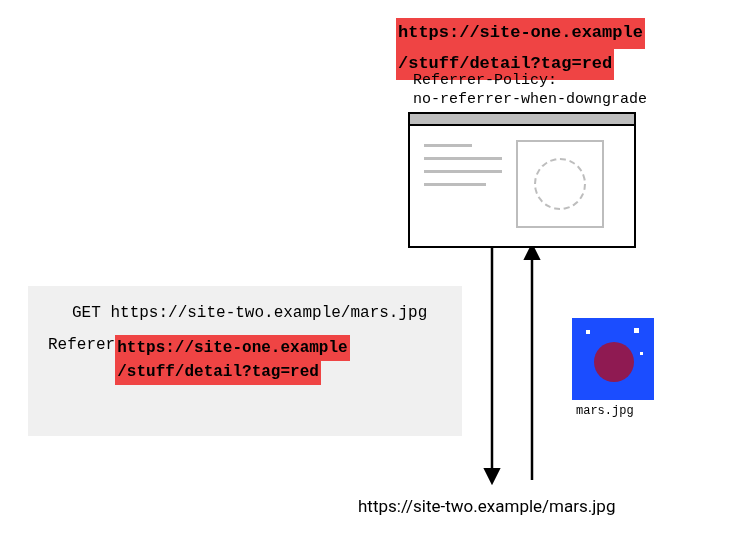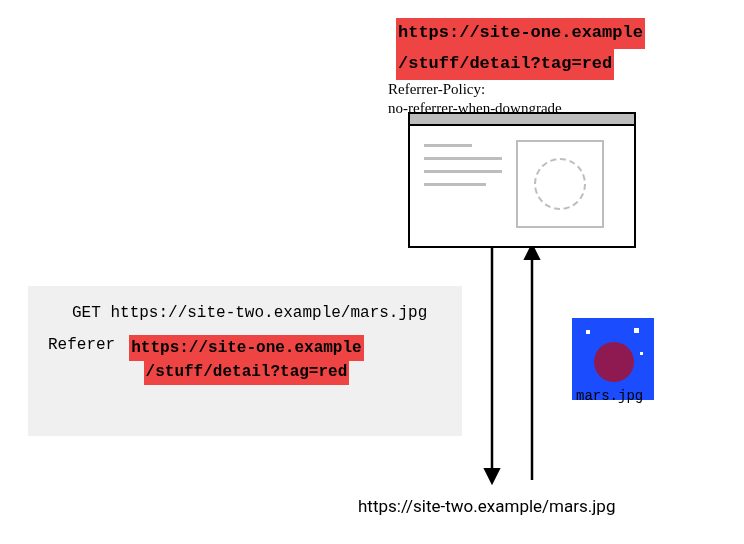--- a/index.html
+++ b/index.html
@@ -23,26 +23,25 @@
     position: absolute;
     top: 18px;
     left: 396px;
     font-size: 17px;
     line-height: 1.35;
   }
   .page-url .hl { display: inline-block; }
   .policy {
     position: absolute;
     top: 72px;
-    left: 388px;
-    font-family: Liberation Serif, serif;
+    left: 413px;
+    font-family: Liberation Mono, monospace;
     font-size: 15px;
     line-height: 1.25;
     white-space: pre;
-    margin-top: 8px;
   }
   .browser {
     position: absolute;
     top: 112px;
     left: 408px;
     width: 228px;
     height: 136px;
     border: 2.5px solid #000;
   }
   .browser-chrome {
@@ -104,22 +103,20 @@
     font-family: "Courier New", monospace;
     font-size: 16px;
     margin-bottom: 14px;
     margin-left: 24px;
   }
   .http-ref {
     font-family: "Courier New", monospace;
     font-size: 16px;
     display: flex;
     align-items: flex-start;
-    gap: 14px;
-    text-align: center;
   }
   .http-ref .ref-val {
     font-family: -apple-system, BlinkMacSystemFont, "Segoe UI", Roboto, sans-serif;
     font-size: 16px;
     line-height: 1.35;
   }
   .mars-img {
     position: absolute;
     top: 318px;
     left: 572px;
@@ -135,24 +132,24 @@
     height: 40px;
     background: #8f1a52;
     border-radius: 50%;
   }
   .mars-img .star { position:absolute; background:#fff; }
   .mars-img .s1 { top:12px; left:14px; width:4px; height:4px; }
   .mars-img .s2 { top:10px; left:62px; width:5px; height:5px; }
   .mars-img .s3 { top:34px; left:68px; width:3px; height:3px; }
   .mars-caption {
     position: absolute;
-    top: 388px;
+    top: 404px;
     left: 576px;
     font-family: "Courier New", monospace;
-    font-size: 14px;
+    font-size: 12px;
     text-align: center;
   }
   .bottom-url {
     position: absolute;
     top: 496px;
     left: 358px;
     font-size: 17px;
   }
   .arrows {
     position: absolute;

